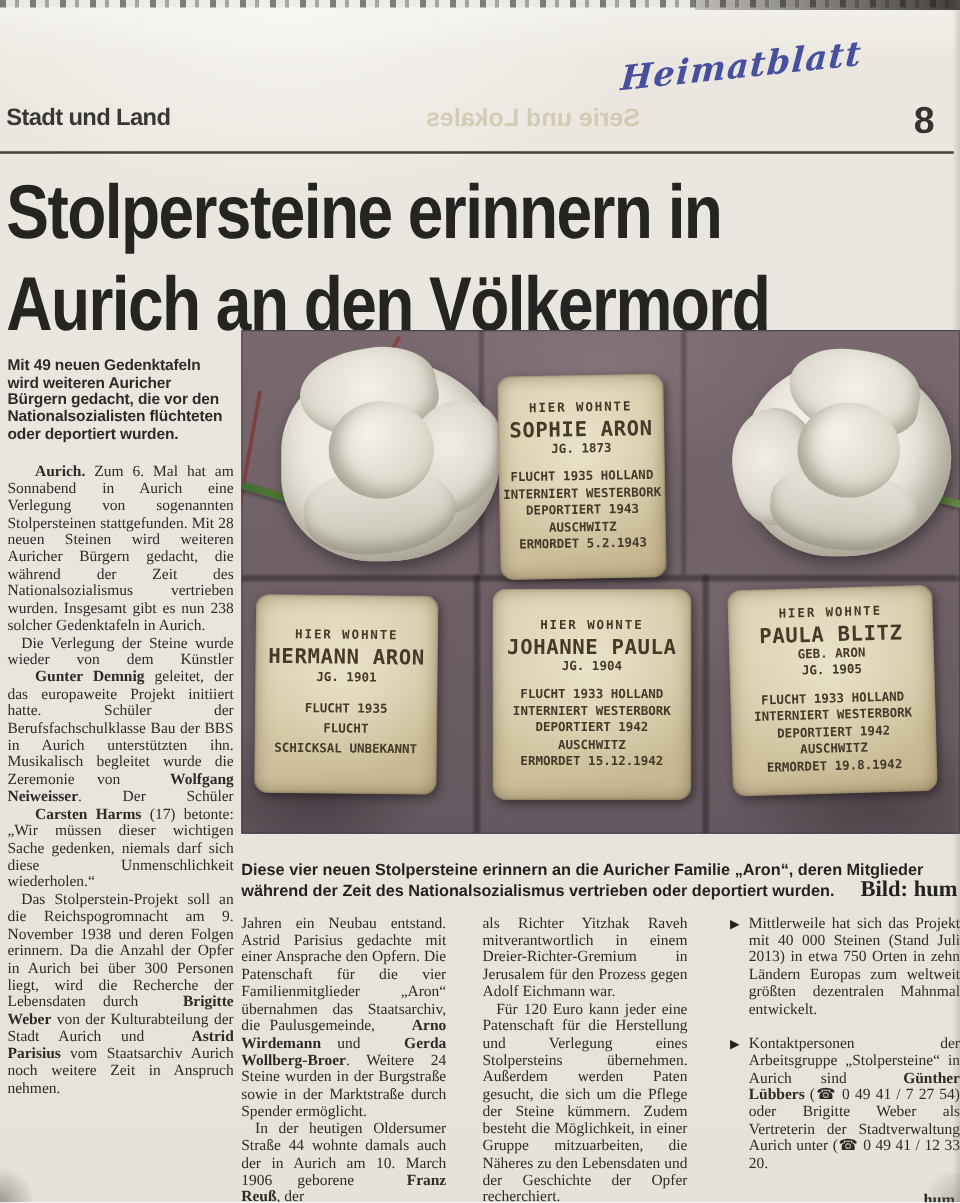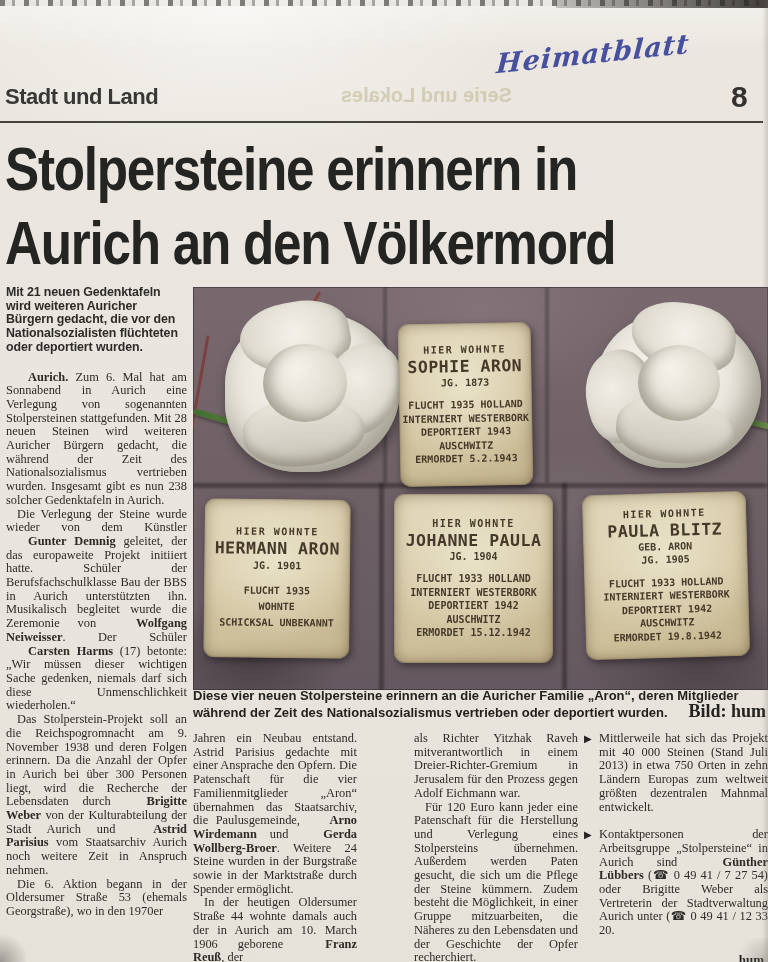--- a/index.html
+++ b/index.html
@@ -26,21 +26,21 @@
 
   
   .handwriting { position:absolute; left:496px; top:38px;
     font-family:"DejaVu Serif", serif; font-style:italic; font-weight:bold;
     font-size:27px; color:#47509e; transform:rotate(-6deg) skewX(-10deg);
     letter-spacing:1px; white-space:nowrap; }
   .ghost-print { position:absolute; left:280px; top:84px; width:232px;
     font-family:"Liberation Sans", sans-serif; font-weight:bold; font-size:20px;
     color:rgba(167,157,104,.38); transform:scaleX(-1); white-space:nowrap; }
   .section-title { position:absolute; left:5px; top:84px;
-    font-family:"Liberation Sans", sans-serif; font-weight:bold; font-size:22px;
+    font-family:"Liberation Sans", sans-serif; font-weight:bold; font-size:19px;
     letter-spacing:-0.5px; color:#383735; white-space:nowrap; }
   .dateline { position:absolute; left:480px; top:92px;
     font-family:"Liberation Sans", sans-serif; font-weight:bold; font-size:15px;
     color:#34332f; white-space:nowrap; }
   .page-number { position:absolute; left:731px; top:80px;
     font-family:"Liberation Sans", sans-serif; font-weight:bold; font-size:30px; color:#34332f; }
   .header-rule { position:absolute; left:0; top:121px; width:763px; height:2px; background:#45433f; }
 
   
   .headline { position:absolute; left:5px; top:132px;
@@ -52,28 +52,28 @@
   .col { position:absolute; overflow:hidden; }
   .col p { font-size:12.4px; line-height:13.7px; text-align:justify;
     hyphens:auto; -webkit-hyphens:auto; color:#2d2b28; }
   .col p.ind { text-indent:11px; }
   .b { font-weight:bold;margin-left:22px; }
   .col1 { left:6px; top:286px; width:181px; height:674px; }
   .lead { font-family:"Liberation Sans", sans-serif; font-weight:bold;
     font-size:12.6px; line-height:14px; color:#232220; text-align:left !important;
     margin-bottom:16px; letter-spacing:-0.1px; }
   .col2 { left:193px; top:732px; width:164px; height:230px; }
-  .col3 { left:386px; top:732px; width:164px; height:230px;margin-left:28px; }
+  .col3 { left:386px; top:732px; width:164px; height:230px; }
   .col4 { left:584px; top:732px; width:184px; height:230px; }
   .note { position:relative; padding-left:15px; margin-bottom:14px; }
   .note .arrow { position:absolute; left:0; top:1px; font-size:10px; color:#232220; }
   .author { text-align:right; font-weight:bold; font-size:13px; padding-right:4px; color:#232220; }
 
   
-  .photo { position:absolute; left:193px; top:287px; width:575px; height:403px; overflow:hidden;
+  .photo { position:absolute; left:193px; top:264px; width:575px; height:403px; overflow:hidden;
     background:
       radial-gradient(220px 130px at 50% 6%, rgba(160,146,150,.28), transparent 70%),
       radial-gradient(130px 90px at 10% 92%, rgba(32,25,30,.4), transparent 72%),
       radial-gradient(160px 100px at 88% 94%, rgba(36,28,33,.35), transparent 72%),
       radial-gradient(120px 90px at 65% 55%, rgba(150,138,142,.18), transparent 70%),
       linear-gradient(180deg,#79696f 0%, #6f6166 45%, #655860 100%);
     box-shadow:inset 0 0 0 1px rgba(50,44,48,.6); }
   .joint { position:absolute; background:rgba(28,22,26,.42); filter:blur(1px); }
   .joint-h  { left:0; top:196px; width:575px; height:5px; }
   .joint-v1 { left:186px; top:196px; width:5px; height:207px; }
@@ -146,25 +146,24 @@
   <div class="section-title">Stadt und Land</div>
   <div class="page-number">8</div>
   <div class="header-rule"></div>
 
   <div class="headline">
     <div>Stolpersteine erinnern in</div>
     <div>Aurich an den Völkermord</div>
   </div>
 
   <div class="col col1">
-    <p class="lead">Mit 21 neuen Gedenktafeln wird weiteren Auricher Bürgern gedacht, die vor den Nationalsozialisten flüchteten oder deportiert wurden.</p>
+    <p class="lead">Mit 49 neuen Gedenktafeln wird weiteren Auricher Bürgern gedacht, die vor den Nationalsozialisten flüchteten oder deportiert wurden.</p>
     <p><span class="b">Aurich.</span><span> Zum 6. Mal hat am Sonnabend in Aurich eine Verlegung von sogenannten Stolpersteinen stattgefunden. Mit 28 neuen Steinen wird weiteren Auricher Bürgern gedacht, die während der Zeit des Nationalsozialismus vertrieben wurden. Insgesamt gibt es nun 238 solcher Gedenktafeln in Aurich.</span></p>
     <p class="ind"><span>Die Verlegung der Steine wurde wieder von dem Künstler </span><span class="b">Gunter Demnig</span><span> geleitet, der das europaweite Projekt initiiert hatte. Schüler der Berufsfachschulklasse Bau der BBS in Aurich unterstützten ihn. Musikalisch begleitet wurde die Zeremonie von </span><span class="b">Wolfgang Neiweisser</span><span>. Der Schüler </span><span class="b">Carsten Harms</span><span> (17) betonte: „Wir müssen dieser wichtigen Sache gedenken, niemals darf sich diese Unmenschlichkeit wiederholen.“</span></p>
     <p class="ind"><span>Das Stolperstein-Projekt soll an die Reichspogromnacht am 9. November 1938 und deren Folgen erinnern. Da die Anzahl der Opfer in Aurich bei über 300 Personen liegt, wird die Recherche der Lebensdaten durch </span><span class="b">Brigitte Weber</span><span> von der Kulturabteilung der Stadt Aurich und </span><span class="b">Astrid Parisius</span><span> vom Staatsarchiv Aurich noch weitere Zeit in Anspruch nehmen.</span></p>
-    <p class="ind"><span>Die 6. Aktion begann in der Oldersumer Straße 53 (ehemals Georgstraße), wo in den 1970er</span></p>
   </div>
 
   <div class="photo">
     <div class="joint joint-h"></div>
     <div class="joint joint-v1"></div>
     <div class="joint joint-v2"></div>
     <div class="joint joint-v3"></div>
     <div class="joint joint-v4"></div>
     <div class="twig-edge"></div>
 
@@ -196,21 +195,21 @@
       <div class="s-line">DEPORTIERT 1943</div>
       <div class="s-line">AUSCHWITZ</div>
       <div class="s-line">ERMORDET 5.2.1943</div>
     </div>
 
     <div class="stone stone-hermann">
       <div class="s-head">HIER WOHNTE</div>
       <div class="s-name">HERMANN ARON</div>
       <div class="s-line">JG. 1901</div>
       <div class="s-line gap">FLUCHT 1935</div>
-      <div class="s-line">WOHNTE</div>
+      <div class="s-line">FLUCHT</div>
       <div class="s-line">SCHICKSAL UNBEKANNT</div>
     </div>
 
     <div class="stone stone-johanne">
       <div class="s-head">HIER WOHNTE</div>
       <div class="s-name">JOHANNE PAULA</div>
       <div class="s-line">JG. 1904</div>
       <div class="s-line gap">FLUCHT 1933 HOLLAND</div>
       <div class="s-line">INTERNIERT WESTERBORK</div>
       <div class="s-line">DEPORTIERT 1942</div>

